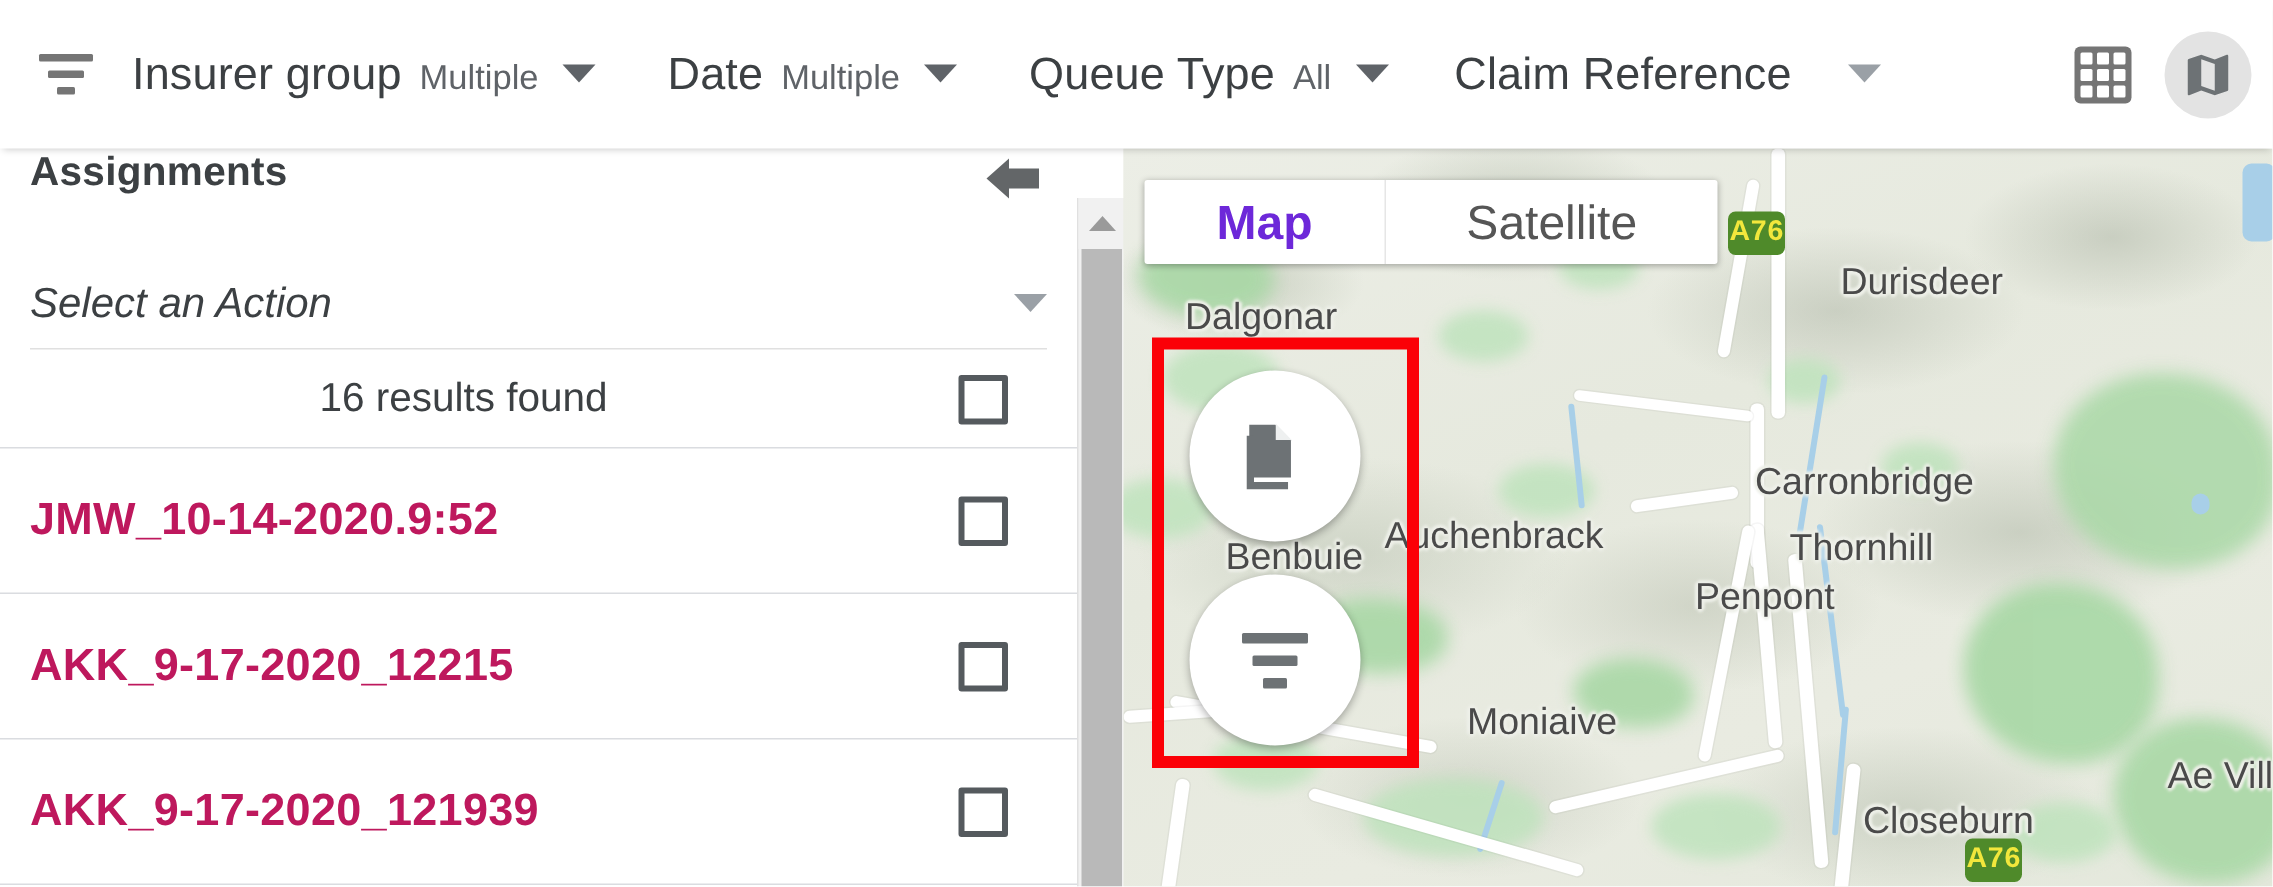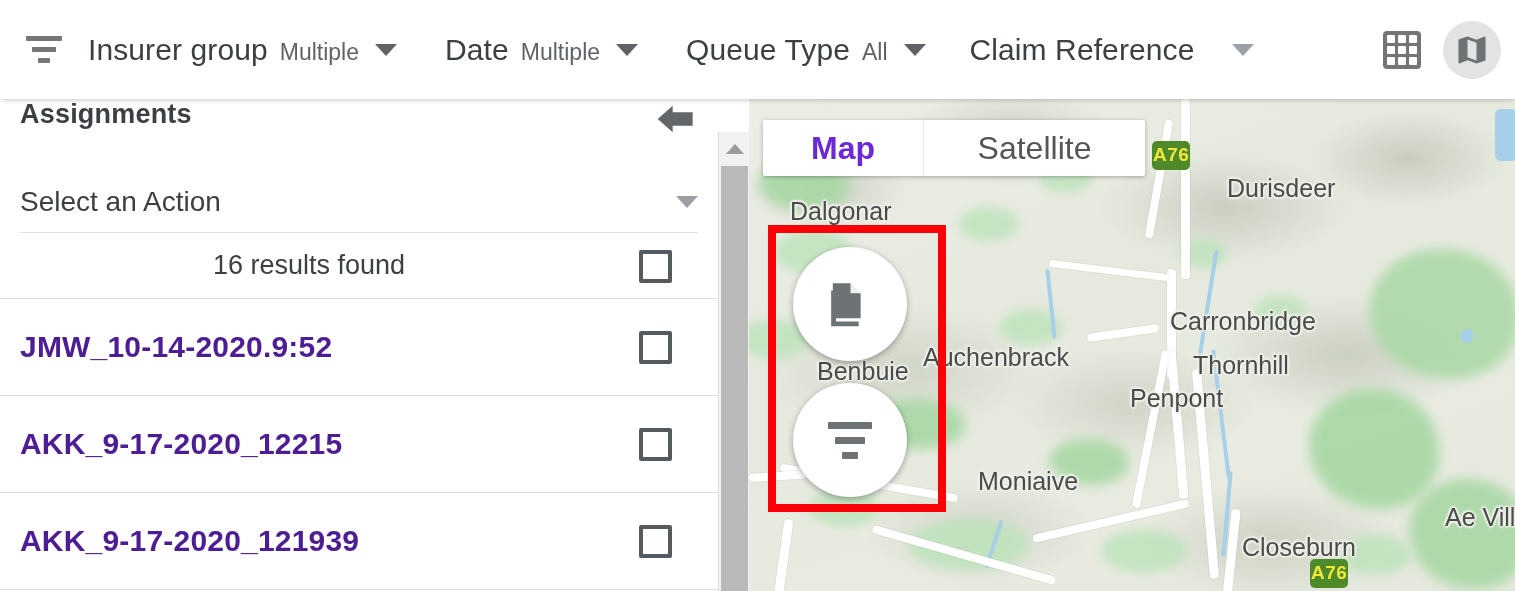--- a/index.html
+++ b/index.html
@@ -75,21 +75,21 @@
     height:72px; display:flex; align-items:flex-start;
     padding:0 20px 0 20px;
   }
   .side-title { font-size:27px; font-weight:bold; color:#3c4043; letter-spacing:0.2px;}
   .back-arrow { margin-left:auto; width:44px;height:40px; display:flex;align-items:center;justify-content:center; cursor:pointer;}
 
   .side-action {
     height:62px; margin:0 20px; display:flex; align-items:center;
     border-bottom:1px solid #e0e0e0; cursor:pointer;
   }
-  .side-action-text { font-size:28px; color:#3c4043; }
+  .side-action-text { font-size:28px; color:#3c4043;font-style:italic; }
   .side-action .caret { margin-left:auto; position:relative; top:0; }
 
   .results-row {
     height:66px; display:flex; align-items:center;
     border-bottom:1px solid #dadce0; position:relative;
   }
   .results-text {
     position:absolute; left:0; right:0; text-align:center;
     font-size:27px; color:#3c4043; padding-right:100px;
   }
@@ -97,21 +97,21 @@
     width:33px;height:33px; border:4px solid #555a5e; background:#fff;
     border-radius:2px; cursor:pointer; flex:0 0 auto;
     position:absolute; right:46px; top:50%; margin-top:-16px;
   }
 
   .list-item {
     height:97px; display:flex; align-items:center;
     border-bottom:1px solid #dadce0; position:relative;
   }
   .list-link {
-    font-size:30px; color:#4c1d95; font-weight:bold; letter-spacing:0.2px;
+    font-size:30px; color:#be185d; font-weight:bold; letter-spacing:0.2px;
     padding-left:20px; cursor:pointer; text-decoration:none;
   }
 
   
   .scrollbar {
     position:absolute; left:718px; top:33px; width:31px; height:459px;
     background:#f1f1f1; border-left:1px solid #e0e0e0;
   }
   .sb-up {
     width:31px;height:34px; background:#f1f1f1;

